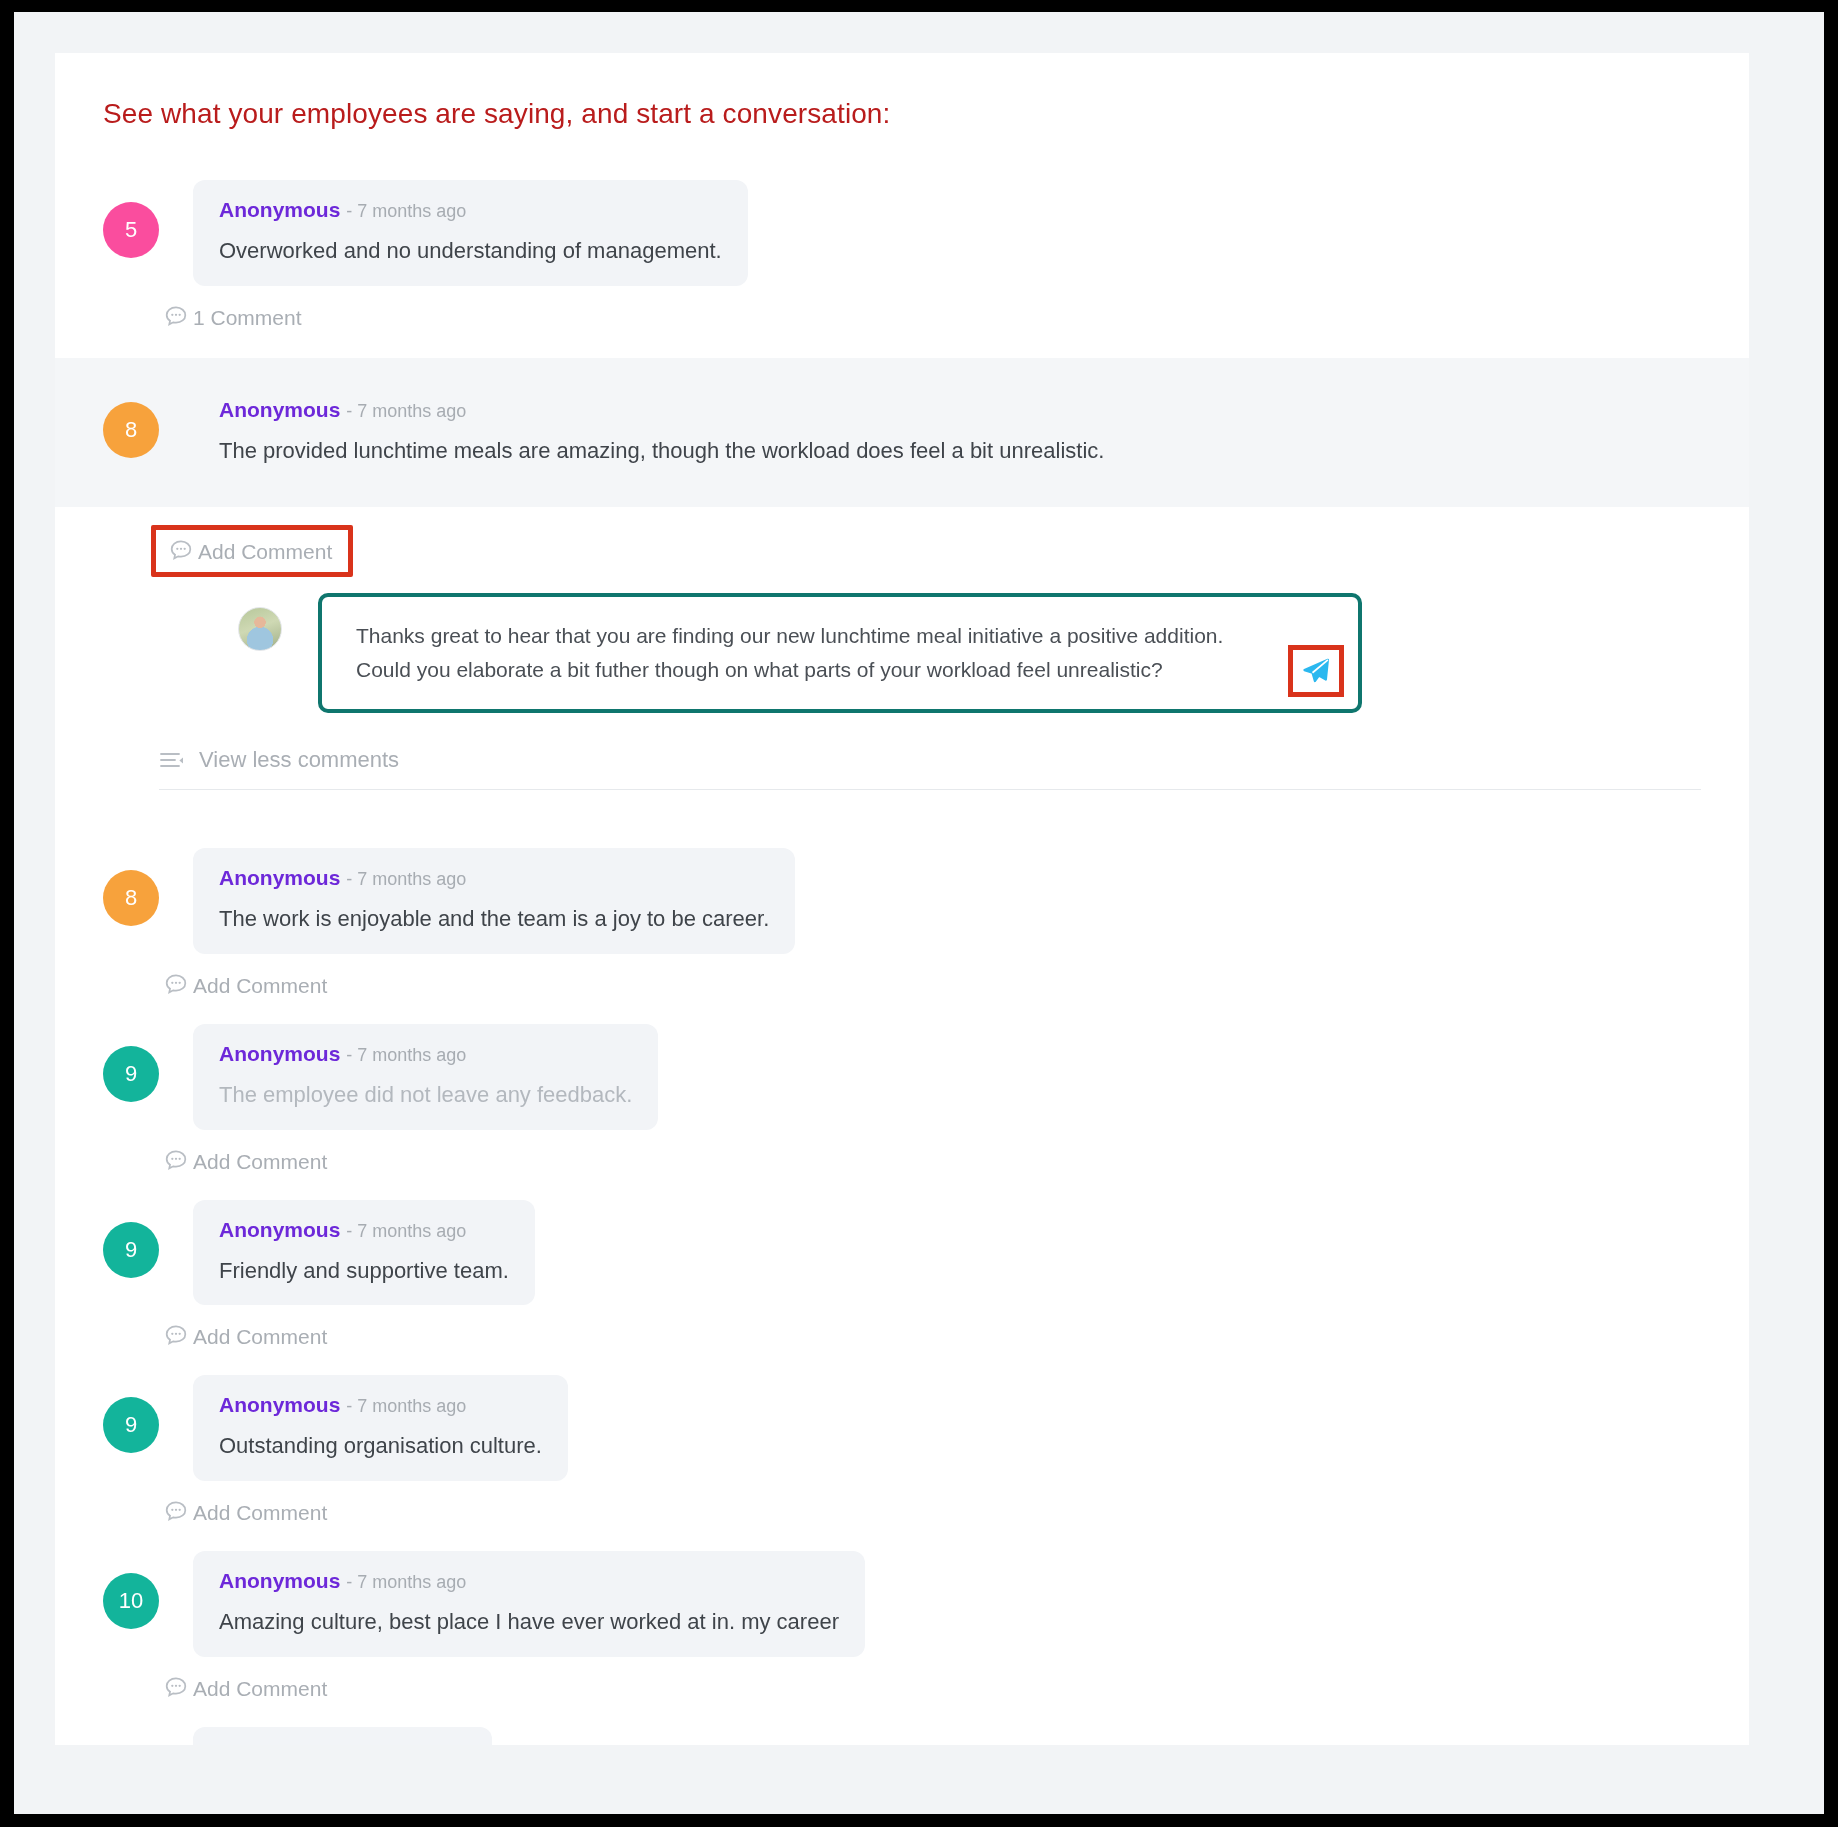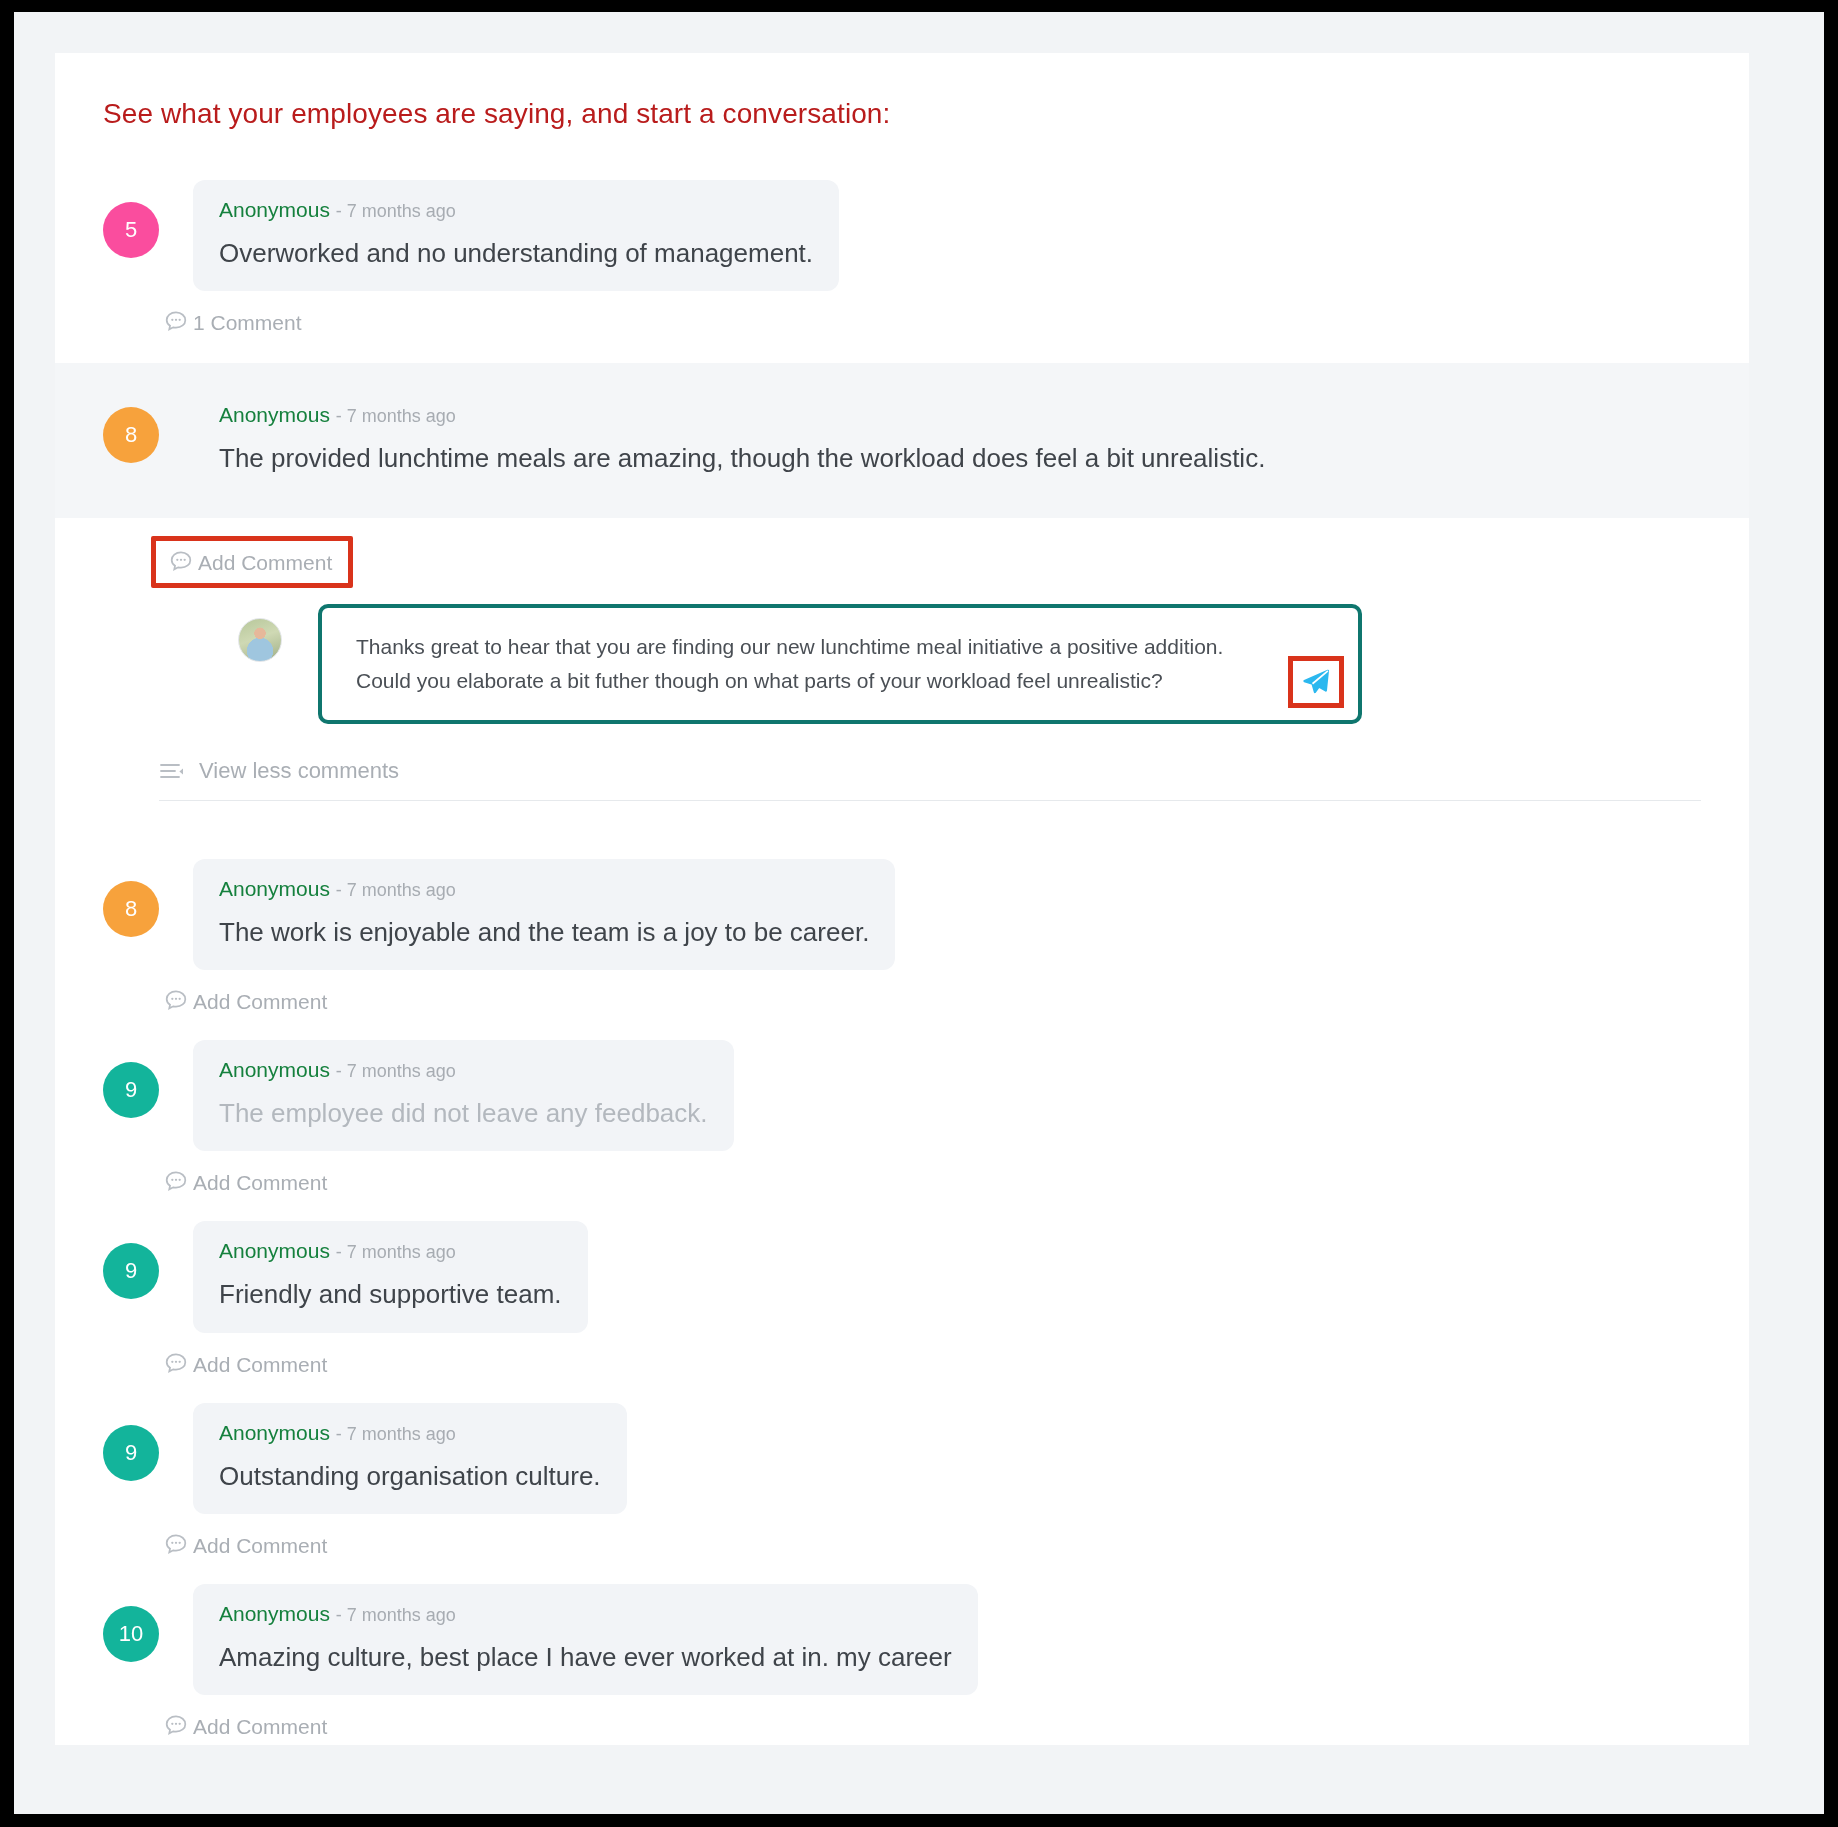--- a/index.html
+++ b/index.html
@@ -67,24 +67,24 @@
     padding: 18px 26px 20px 26px;
     margin-left: 34px;
   }
   .entry.highlight .bubble { background: transparent; padding-left: 26px; }
   .meta {
     font-size: 21px;
     color: #3e4246;
     margin-bottom: 14px;
     white-space: nowrap;
   }
-  .meta .who { font-weight: normal; color: #15803d; }
+  .meta .who { font-weight: bold; color: #6d28d9; }
   .meta .when { color: #a7acb2; font-weight: 400; font-size: 18px; }
   .body-text {
-    font-size: 26px;
+    font-size: 22px;
     color: #3f444a;
     line-height: 1.35;
     white-space: nowrap;
   }
   .body-text.muted { color: #b3b8be; }
 
   .action-row {
     display: flex;
     align-items: flex-end;
     gap: 4px;

